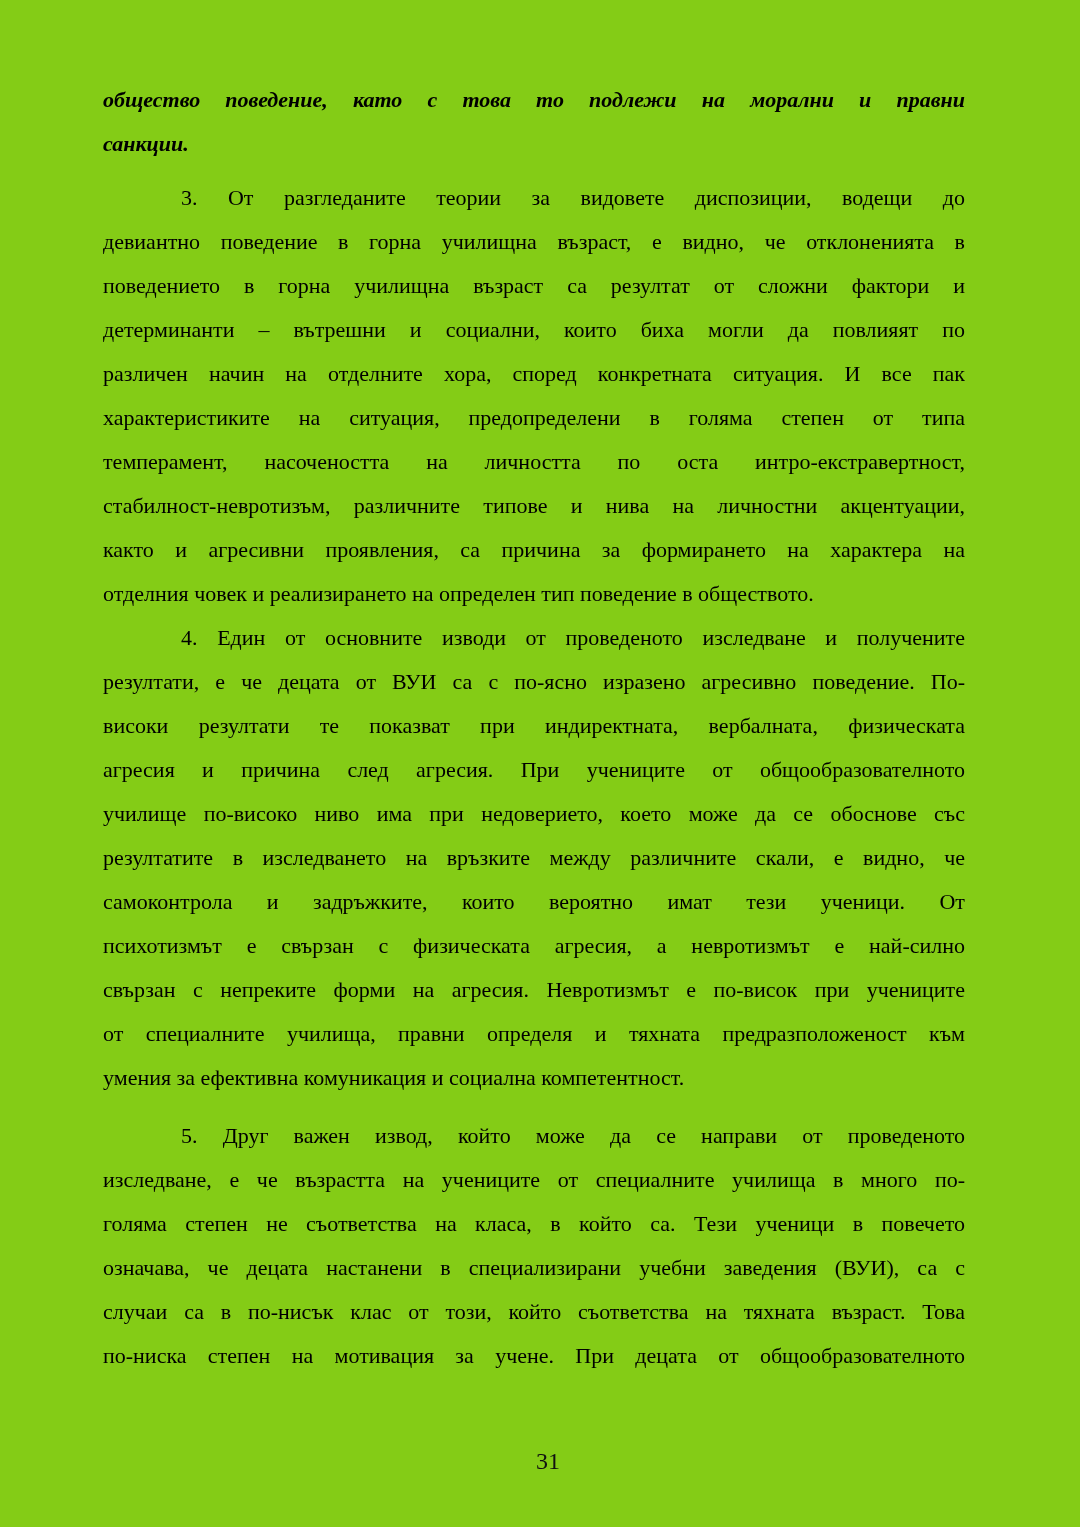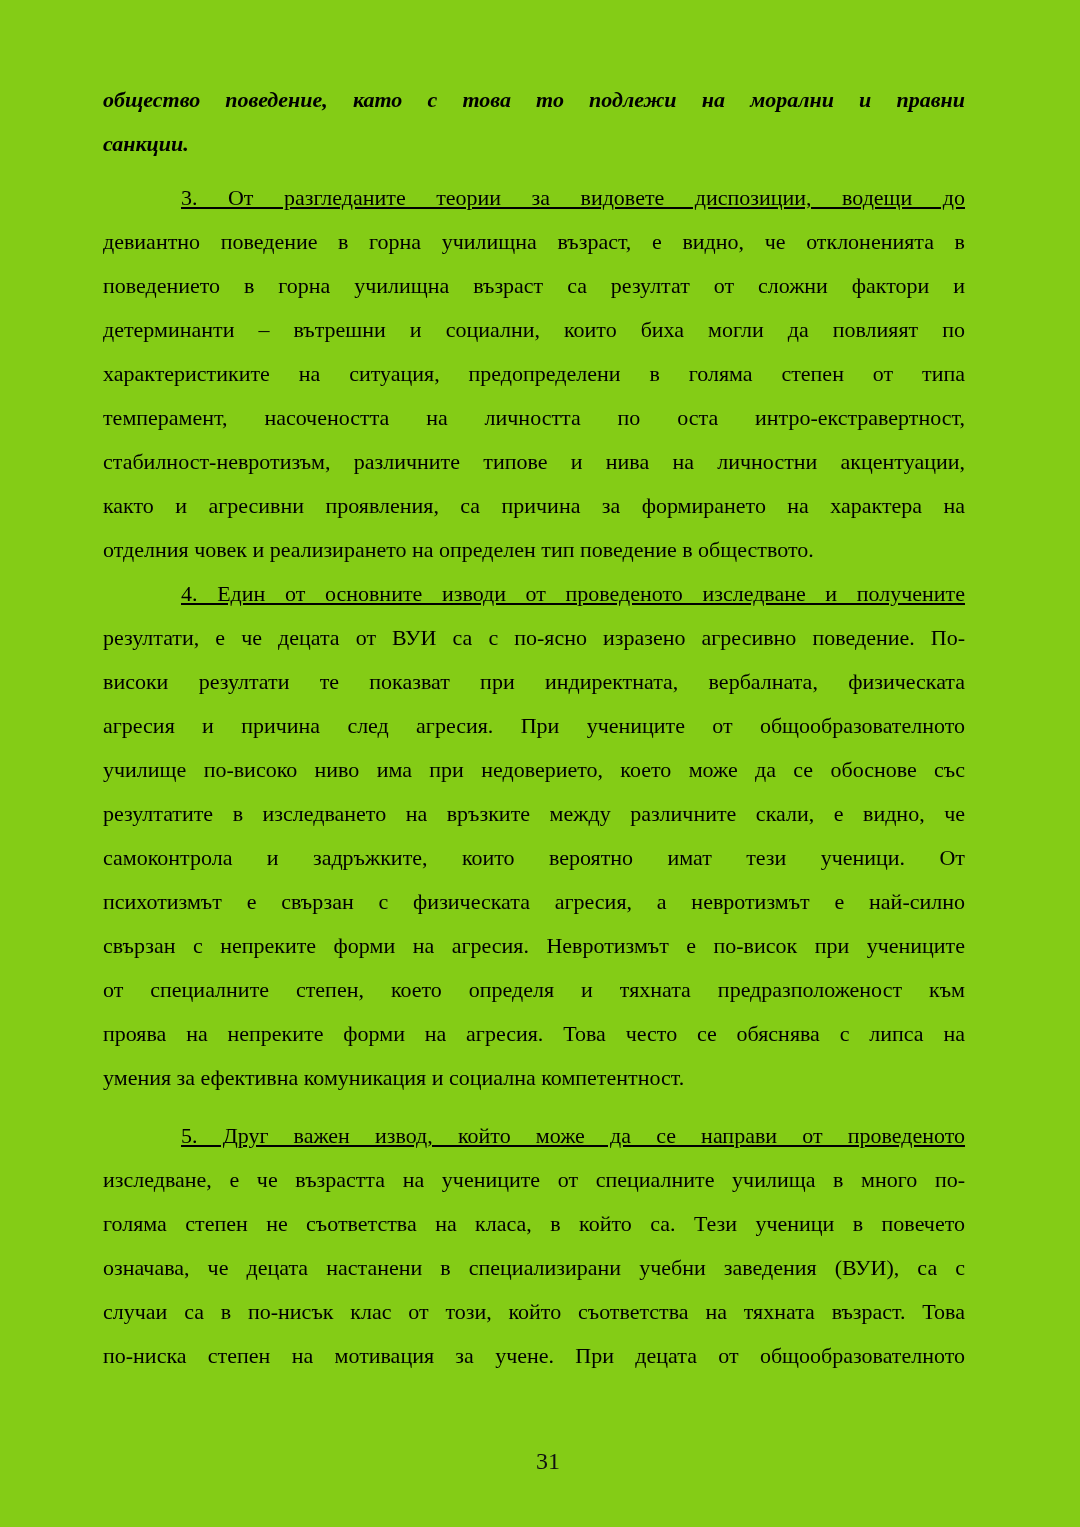--- a/index.html
+++ b/index.html
@@ -25,21 +25,21 @@
   .paragraph { margin: 0; }
   .paragraph.gap-small { margin-top: 10px; }
   .paragraph.gap-large { margin-top: 14px; }
   .line {
     font-size: 22px;
     line-height: 44px;
     text-align: justify;
     text-align-last: justify;
     white-space: normal;
   }
-  .line.first-line { text-indent: 78px; text-decoration: underline; }
+  .line.first-line { text-indent: 78px; }
   .line.para-last { text-align-last: left; }
   .paragraph.bold-italic .line {
     font-weight: bold;
     font-style: italic;
   }
   .page-number {
     position: absolute;
     left: 8px;
     top: 1449px;
     width: 100%;
@@ -57,38 +57,38 @@
   <div class="content">
     <div class="paragraph bold-italic">
         <div class="line">общество поведение, като с това то подлежи на морални и правни</div>
         <div class="line para-last">санкции.</div>
       </div>
     <div class="paragraph gap-small">
         <div class="line first-line">3. От разгледаните теории за видовете диспозиции, водещи до</div>
         <div class="line">девиантно поведение в горна училищна възраст, е видно, че отклоненията в</div>
         <div class="line">поведението в горна училищна възраст са резултат от сложни фактори и</div>
         <div class="line">детерминанти – вътрешни и социални, които биха могли да повлияят по</div>
+        <div class="line">различен начин на отделните хора, според конкретната ситуация. И все пак</div>
         <div class="line">характеристиките на ситуация, предопределени в голяма степен от типа</div>
         <div class="line">темперамент, насочеността на личността по оста интро-екстравертност,</div>
         <div class="line">стабилност-невротизъм, различните типове и нива на личностни акцентуации,</div>
         <div class="line">както и агресивни проявления, са причина за формирането на характера на</div>
         <div class="line para-last">отделния човек и реализирането на определен тип поведение в обществото.</div>
       </div>
     <div class="paragraph">
         <div class="line first-line">4. Един от основните изводи от проведеното изследване и получените</div>
         <div class="line">резултати, е че децата от ВУИ са с по-ясно изразено агресивно поведение. По-</div>
         <div class="line">високи резултати те показват при индиректната, вербалната, физическата</div>
         <div class="line">агресия и причина след агресия. При учениците от общообразователното</div>
         <div class="line">училище по-високо ниво има при недоверието, което може да се обоснове със</div>
         <div class="line">резултатите в изследването на връзките между различните скали, е видно, че</div>
         <div class="line">самоконтрола и задръжките, които вероятно имат тези ученици. От</div>
         <div class="line">психотизмът е свързан с физическата агресия, а невротизмът е най-силно</div>
         <div class="line">свързан с непреките форми на агресия. Невротизмът е по-висок при учениците</div>
-        <div class="line">от специалните степен, което определя и тяхната предразположеност към</div>
-        <div class="line">проява на непреките форми на агресия. Това често се обяснява с липса на</div>
+        <div class="line">от специалните училища, правни определя и тяхната предразположеност към</div>
         <div class="line para-last">умения за ефективна комуникация и социална компетентност.</div>
       </div>
     <div class="paragraph gap-large">
         <div class="line first-line">5. Друг важен извод, който може да се направи от проведеното</div>
         <div class="line">изследване, е че възрастта на учениците от специалните училища в много по-</div>
         <div class="line">голяма степен не съответства на класа, в който са. Тези ученици в повечето</div>
         <div class="line">означава, че децата настанени в специализирани учебни заведения (ВУИ), са с</div>
         <div class="line">случаи са в по-нисък клас от този, който съответства на тяхната възраст. Това</div>
         <div class="line">по-ниска степен на мотивация за учене. При децата от общообразователното</div>
       </div>

